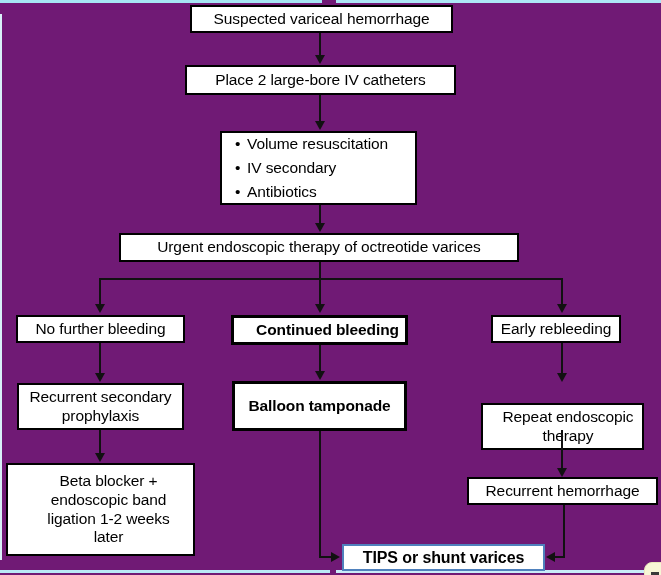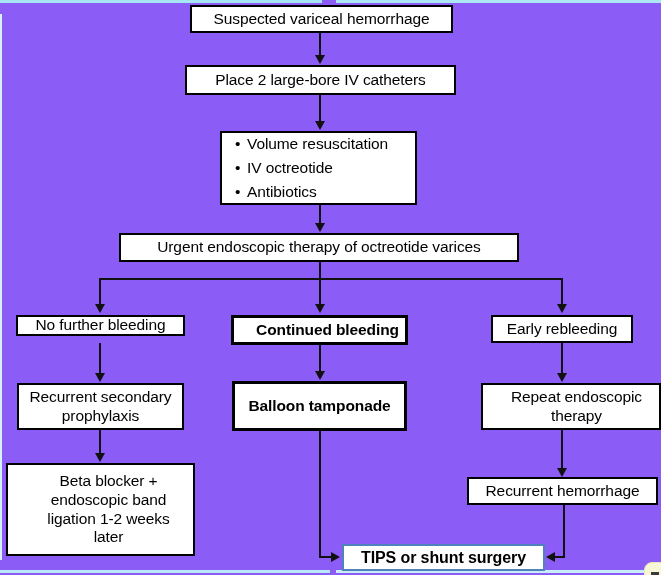--- a/index.html
+++ b/index.html
@@ -1,17 +1,17 @@
 <!DOCTYPE html>
 <html><head>
 <meta charset="utf-8">
 <style>
   html,body{margin:0;padding:0;background:#fff;}
   #stage{
-    position:relative;width:661px;height:575px;background:#8b5cf6;overflow:hidden;
+    position:relative;width:661px;height:575px;background:#701a75;overflow:hidden;
     font-family:"Liberation Sans","DejaVu Sans",sans-serif;color:#000;
   }
   .node{
     position:absolute;box-sizing:border-box;border:2px solid #000;background:#fff;
     display:flex;align-items:center;justify-content:center;text-align:center;
     font-size:15.5px;line-height:1.22;letter-spacing:-0.1px;
   }
   .node.thick{border-width:3px;}
   .node.boldtxt{font-weight:700;}
   .node .stack{width:100%;}
@@ -50,80 +50,80 @@
   </div>
 
   <div class="node" style="left:220px;top:131px;width:197px;height:74px;border-width:2.5px;">
     <div class="bullets">
       <div class="row">
         <span class="bchar">•</span>
         <span>Volume resuscitation</span>
       </div>
       <div class="row">
         <span class="bchar">•</span>
-        <span>IV octreotide</span>
+        <span>IV secondary</span>
       </div>
       <div class="row">
         <span class="bchar">•</span>
         <span>Antibiotics</span>
       </div>
     </div>
   </div>
 
   <div class="node" style="left:119px;top:233px;width:400px;height:29px;">
     <span>Urgent endoscopic therapy of octreotide varices</span>
   </div>
 
-  <div class="node" style="left:16px;top:315px;width:169px;height:21px;">
+  <div class="node" style="left:16px;top:315px;width:169px;height:28px;">
     <span>No further bleeding</span>
   </div>
 
   <div class="node thick boldtxt" style="left:231px;top:315px;width:177px;height:30px;padding-left:16px;">
     <span>Continued bleeding</span>
   </div>
 
-  <div class="node" style="left:491px;top:315px;width:142px;height:28px;">
+  <div class="node" style="left:491px;top:315px;width:130px;height:28px;">
     <span>Early rebleeding</span>
   </div>
 
   <div class="node" style="left:17px;top:383px;width:167px;height:47px;">
     <div class="stack">
       <div>Recurrent secondary</div>
       <div>prophylaxis</div>
     </div>
   </div>
 
   <div class="node thick boldtxt" style="left:232px;top:381px;width:175px;height:50px;">
     <div class="stack">
       <div>Balloon tamponade</div>
     </div>
   </div>
 
-  <div class="node" style="left:481px;top:383px;width:180px;height:47px;padding-left:11px;">
+  <div class="node" style="left:481px;top:403px;width:163px;height:47px;padding-left:11px;">
     <div class="stack">
       <div>Repeat endoscopic</div>
       <div>therapy</div>
     </div>
   </div>
 
   <div class="node" style="left:6px;top:463px;width:189px;height:93px;padding-left:16px;">
     <div class="stack">
       <div>Beta blocker +</div>
       <div>endoscopic band</div>
       <div>ligation 1-2 weeks</div>
       <div>later</div>
     </div>
   </div>
 
   <div class="node" style="left:467px;top:477px;width:191px;height:28px;text-align:center;">
     <span>Recurrent hemorrhage</span>
   </div>
 
   <div class="node" id="tips-box" style="left: 342px; top: 544px; width: 203px; height: 27px; border-color: rgb(79, 129, 189);">
-    <span>TIPS or shunt surgery</span>
+    <span>TIPS or shunt varices</span>
   </div>
 
   <div class="vline" style="left:319px;top:33px;height:23px;"></div>
   <div class="ah-down" style="left:315px;top:55px;"></div>
 
   <div class="vline" style="left:319px;top:95px;height:27px;"></div>
   <div class="ah-down" style="left:315px;top:121px;"></div>
 
   <div class="vline" style="left:319px;top:205px;height:19px;"></div>
   <div class="ah-down" style="left:315px;top:223px;"></div>

